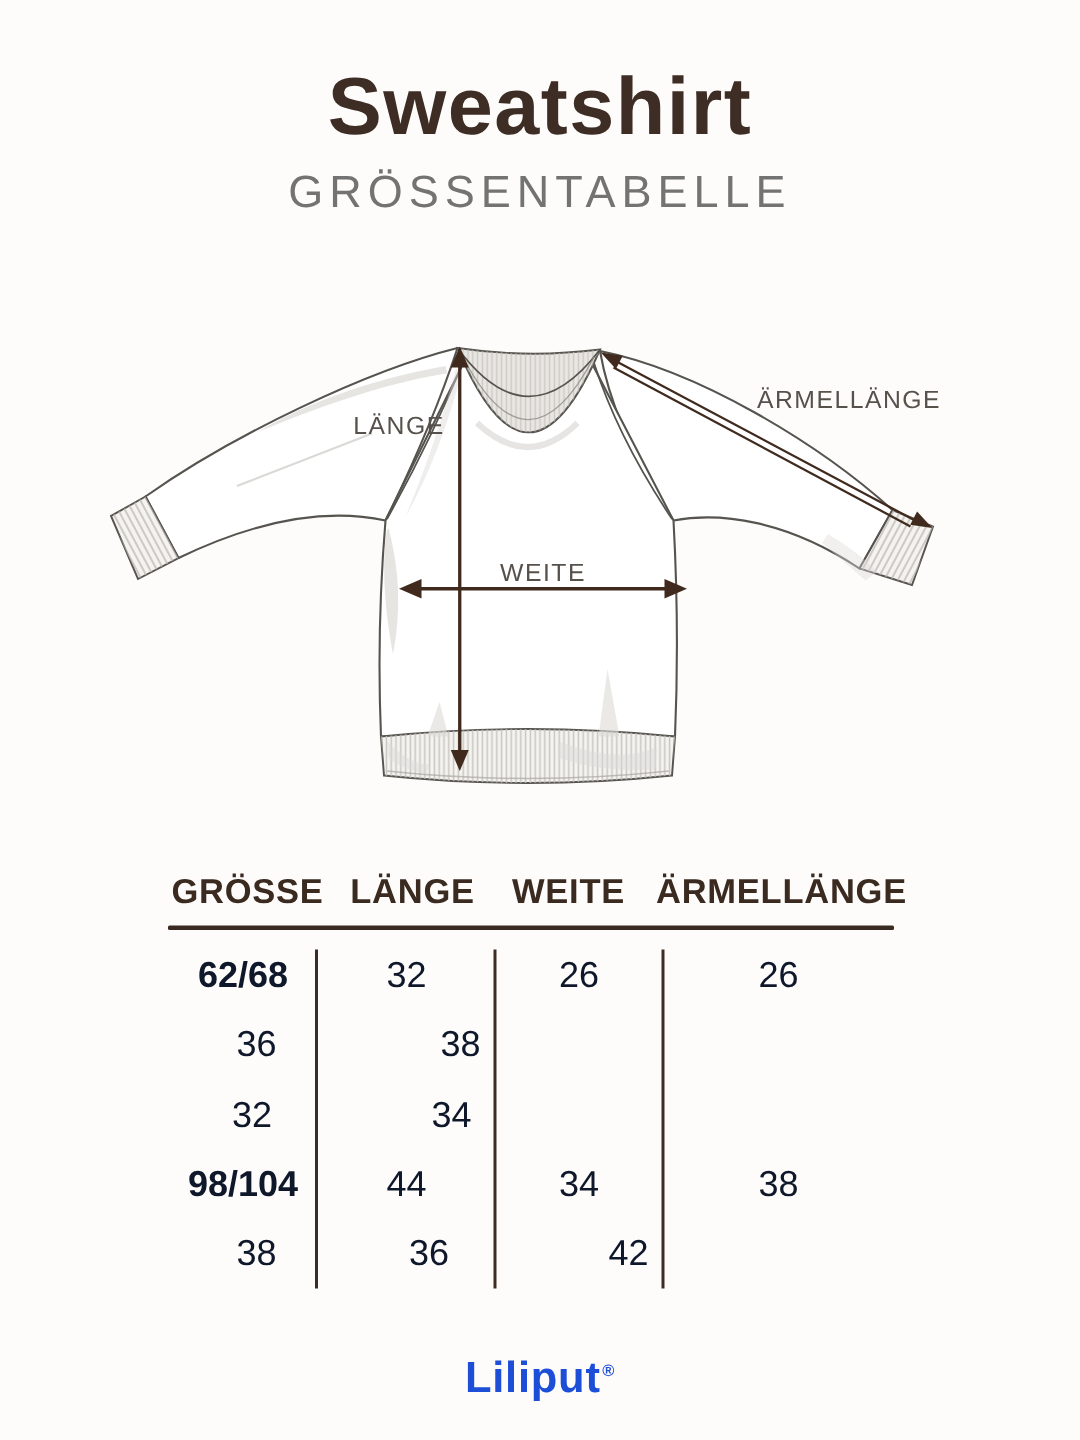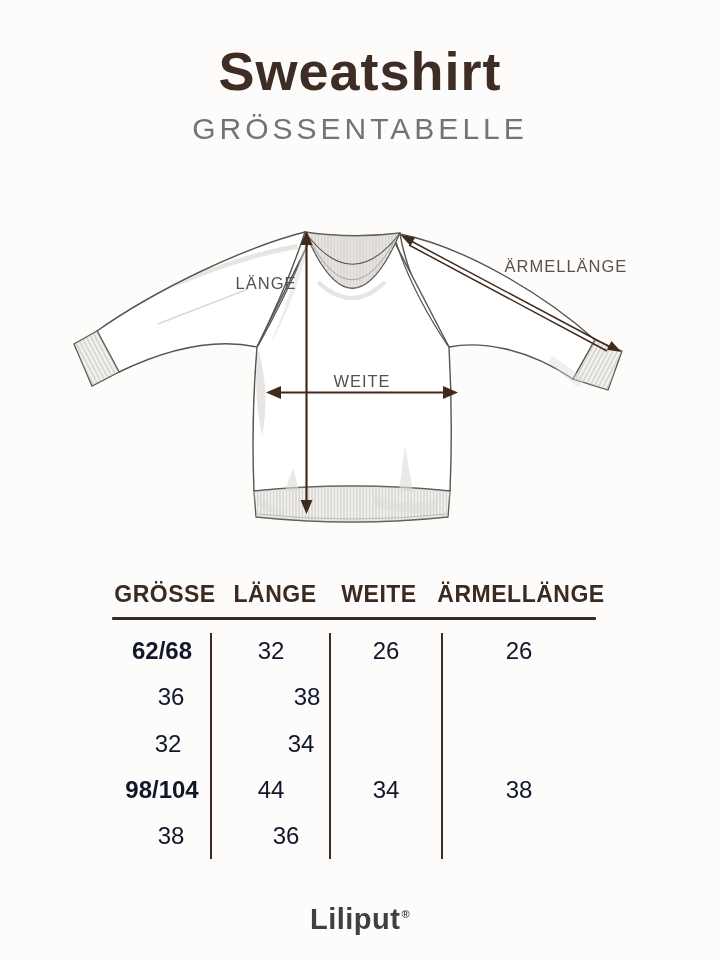--- a/index.html
+++ b/index.html
@@ -19,21 +19,21 @@
   #head-rule{position:absolute;left:112px;top:617px;width:484px;height:3px;background:#3a2a21;border-radius:1px;}
   .vline{position:absolute;top:633px;width:2px;height:226px;background:#3c2c22;}
   #rows{position:absolute;left:112px;top:628px;width:484px;height:231px;display:flex;flex-direction:column;}
   .row{flex:1;display:flex;align-items:center;}
   .cell{text-align:center;font-size:24px;color:#0f172a;}
   .c-size{width:100px;font-weight:700;}
   .c-laenge{width:118px;}
   .c-weite{width:112px;}
   .c-aermel{width:154px;}
   
-  #logo{top:903px;font-size:29px;font-weight:700;color:#404040;letter-spacing:.5px;}
+  #logo{top:903px;font-size:29px;font-weight:700;color:#1d4ed8;letter-spacing:.5px;}
   #logo sup{font-size:11px;vertical-align:super;margin-left:1px;}
 </style>
 </head>
 <body>
 
 <div id="page">
 
   <div id="title" class="center-text">Sweatshirt</div>
   <div id="subtitle" class="center-text">GRÖSSENTABELLE</div>
 
@@ -143,20 +143,21 @@
       </div>
       <div class="row">
         <div class="cell c-size">98/104</div>
         <div class="cell c-laenge">44</div>
         <div class="cell c-weite">34</div>
         <div class="cell c-aermel">38</div>
       </div>
       <div class="row">
         <div class="cell c-laenge">38</div>
         <div class="cell c-weite">36</div>
+        <div class="cell c-aermel">42</div>
       </div>
     </div>
   </div>
 
   <div id="logo" class="center-text">
     <span>Liliput</span><sup>®</sup>
   </div>
 
 </div>
 

